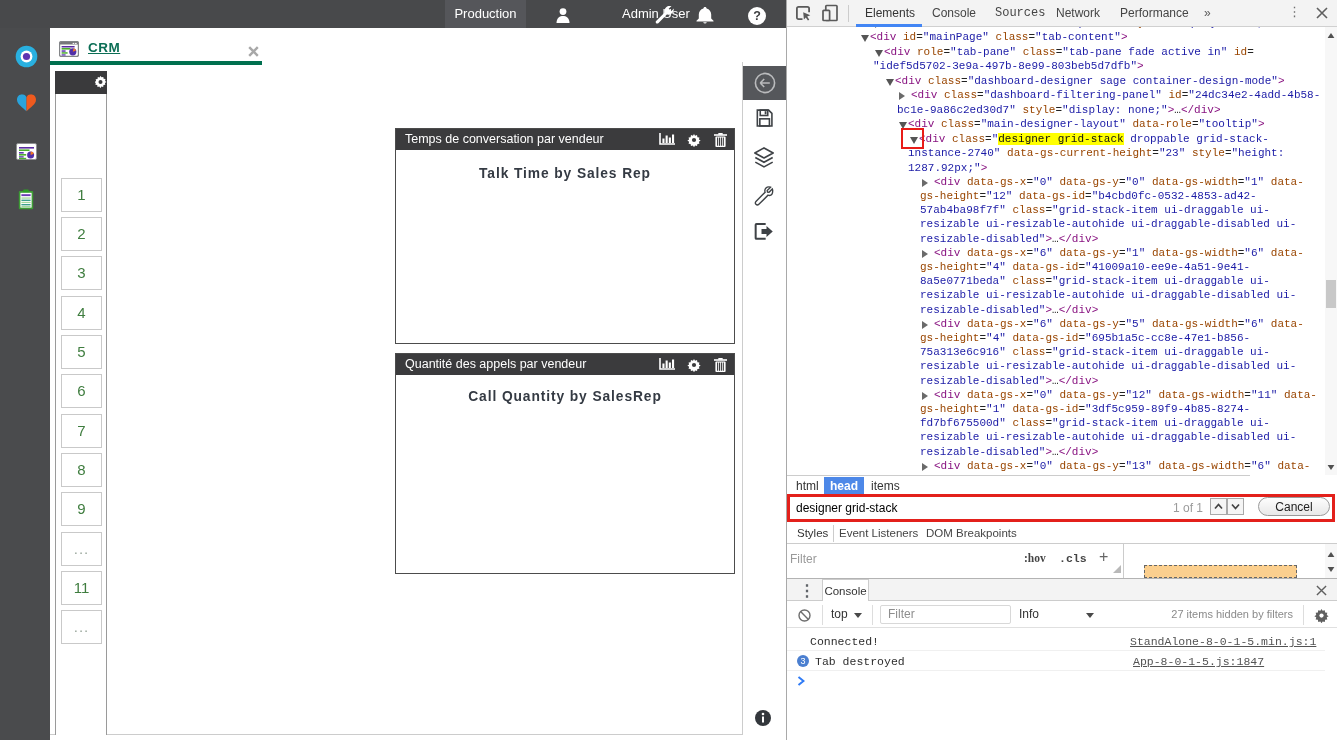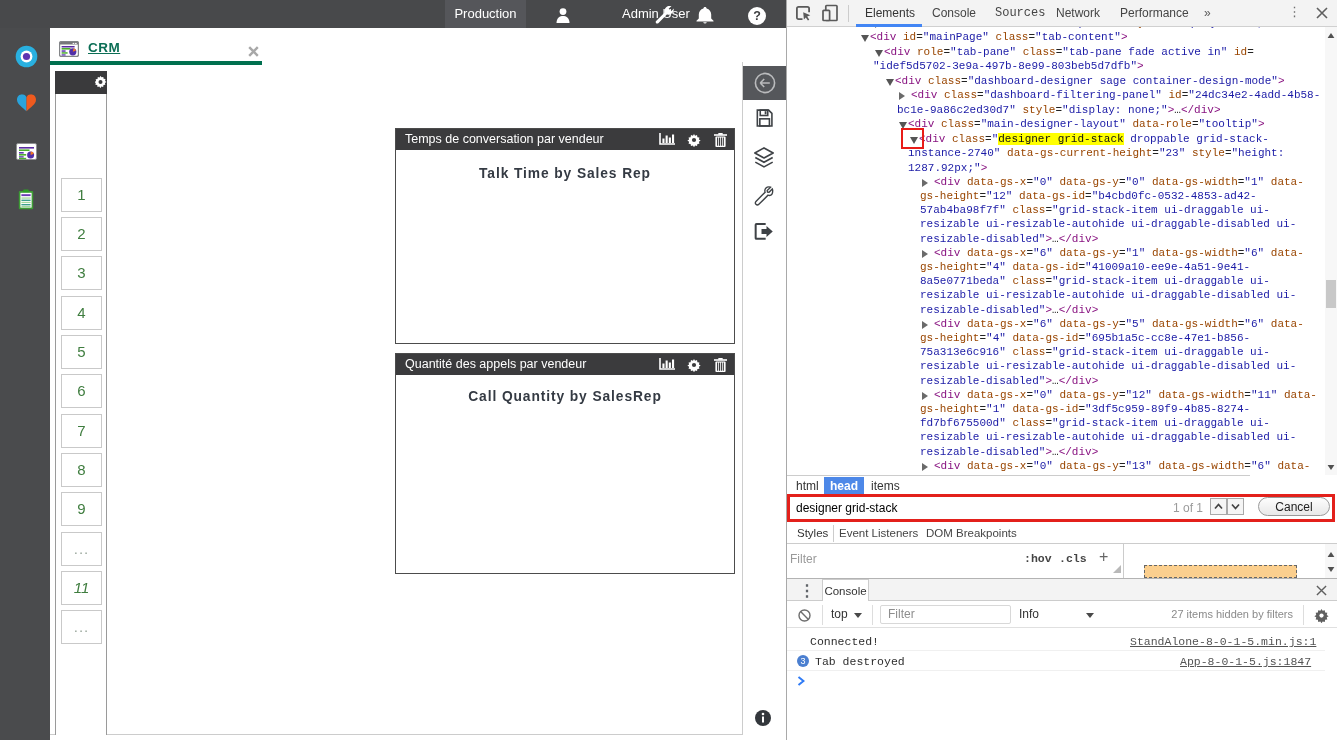--- a/index.html
+++ b/index.html
@@ -178,21 +178,21 @@
   <div class="abs nbox" style="top:178px;">1</div>
   <div class="abs nbox" style="top:217px;">2</div>
   <div class="abs nbox" style="top:256px;">3</div>
   <div class="abs nbox" style="top:296px;">4</div>
   <div class="abs nbox" style="top:335px;">5</div>
   <div class="abs nbox" style="top:374px;">6</div>
   <div class="abs nbox" style="top:414px;">7</div>
   <div class="abs nbox" style="top:453px;">8</div>
   <div class="abs nbox" style="top:492px;">9</div>
   <div class="abs nbox dots" style="top:532px;">...</div>
-  <div class="abs nbox" style="top:571px;font-style:italic;">11</div>
+  <div class="abs nbox" style="top:571px;">11</div>
   <div class="abs nbox dots" style="top:610px;">...</div>
 
   <div class="abs" id="rtools"></div>
   <div class="abs" id="backbtn">
     <svg width="22" height="22" style="position:absolute; left:11px; top:6px;" viewBox="0 0 22 22">
       <circle cx="11" cy="11" r="9.6" fill="none" stroke="#babbbd" stroke-width="1.6"></circle>
       <path d="M6.2 11 L15.8 11 M6.2 11 L10.2 7 M6.2 11 L10.2 15" stroke="#babbbd" stroke-width="1.6" fill="none"></path>
     </svg>
   </div>
 
@@ -375,21 +375,21 @@
   <div class="abs" id="stylestabs">
     <span class="abs" style="left:11px; top:4px;">Styles</span>
     <span class="abs" style="left:47px; top:2px; width:1px; height:17px; background:#ccc;"></span>
     <span class="abs" style="left:53px; top:4px; color:#454545;">Event Listeners</span>
     <span class="abs" style="left:140px; top:4px; color:#454545;">DOM Breakpoints</span>
     <span class="abs" style="left:245px; top:4px; color:#454545;margin-top:41px;">Properties</span>
   </div>
 
   <div class="abs" id="filterrow">
     <span class="abs" style="left:4px; top:8px; font-size:12px; color:#999;">Filter</span>
-    <span class="abs" style="left:238px; top:8px; font-family:Liberation Mono, monospace; font-size:11.5px; font-weight:bold; color:#444;">:hov</span>
+    <span class="abs" style="left:238px; top:8px; font-family:Liberation Serif, serif; font-size:11.5px; font-weight:bold; color:#444;">:hov</span>
     <span class="abs" style="left:273px; top:8px; font-family:'Liberation Mono',monospace; font-size:11.5px; font-weight:bold; color:#444;">.cls</span>
     <span class="abs" style="left:313px; top:4px; font-size:16px; color:#666;">+</span>
     <svg class="abs" style="left:327px; top:21px;" width="8" height="8" viewBox="0 0 8 8">
         <path d="M8 0 V8 H0 Z" fill="#b9b9b9"></path>
       </svg>
     <span class="abs" style="left:337px; top:0; width:1px; height:34px; background:#ccc;"></span>
     <span class="abs" style="left:358px; top:21px; width:153px; height:13px; background:#fbcf8e; border:1px dashed #666;"></span>
     <span class="abs" style="left:539px; top:0px; width:12px; height:34px; background:#f7f7f7;"></span>
     <svg class="abs" style="left:541px; top:7px;" width="8" height="8" viewBox="0 0 8 8">
         <path d="M4 1 L7.4 6 H0.6 Z" fill="#505050"></path>
@@ -432,17 +432,17 @@
     </svg>
   </div>
   <svg class="abs" style="left:797px; top:676px;" width="8" height="10" viewBox="0 0 8 10">
     <path d="M1.5 1 L6.5 5 L1.5 9" stroke="#2f7bf6" stroke-width="2" fill="none"></path>
   </svg>
   <span class="abs" style="left:797px; top:655px; width:12px; height:12px; border-radius:7px; background:#4b7fd0; color:#fff; font-size:9px; text-align:center; line-height:12px;">3</span>
   <div class="abs cmono" style="left:810px; top:635px;">Connected!</div>
   <div class="abs clink" style="left:1130px; top:635px;">StandAlone-8-0-1-5.min.js:1</div>
   <div class="abs" style="left:786px; top:650px; width:539px; height:1px; background:#f0f0f0;"></div>
   <div class="abs cmono" style="left:815px; top:655px;">Tab destroyed</div>
-  <div class="abs clink" style="left:1180px; top:655px;">App-8-0-1-5.js:1847</div>
+  <div class="abs clink" style="left:1133px; top:655px;">App-8-0-1-5.js:1847</div>
   <div class="abs" style="left:786px; top:670px; width:539px; height:1px; background:#f0f0f0;"></div>
 
   <div class="abs" style="left:786px; top:0; width:1px; height:740px; background:#a9a9a9; z-index:50;"></div>
 </div>
 
 </body></html>

